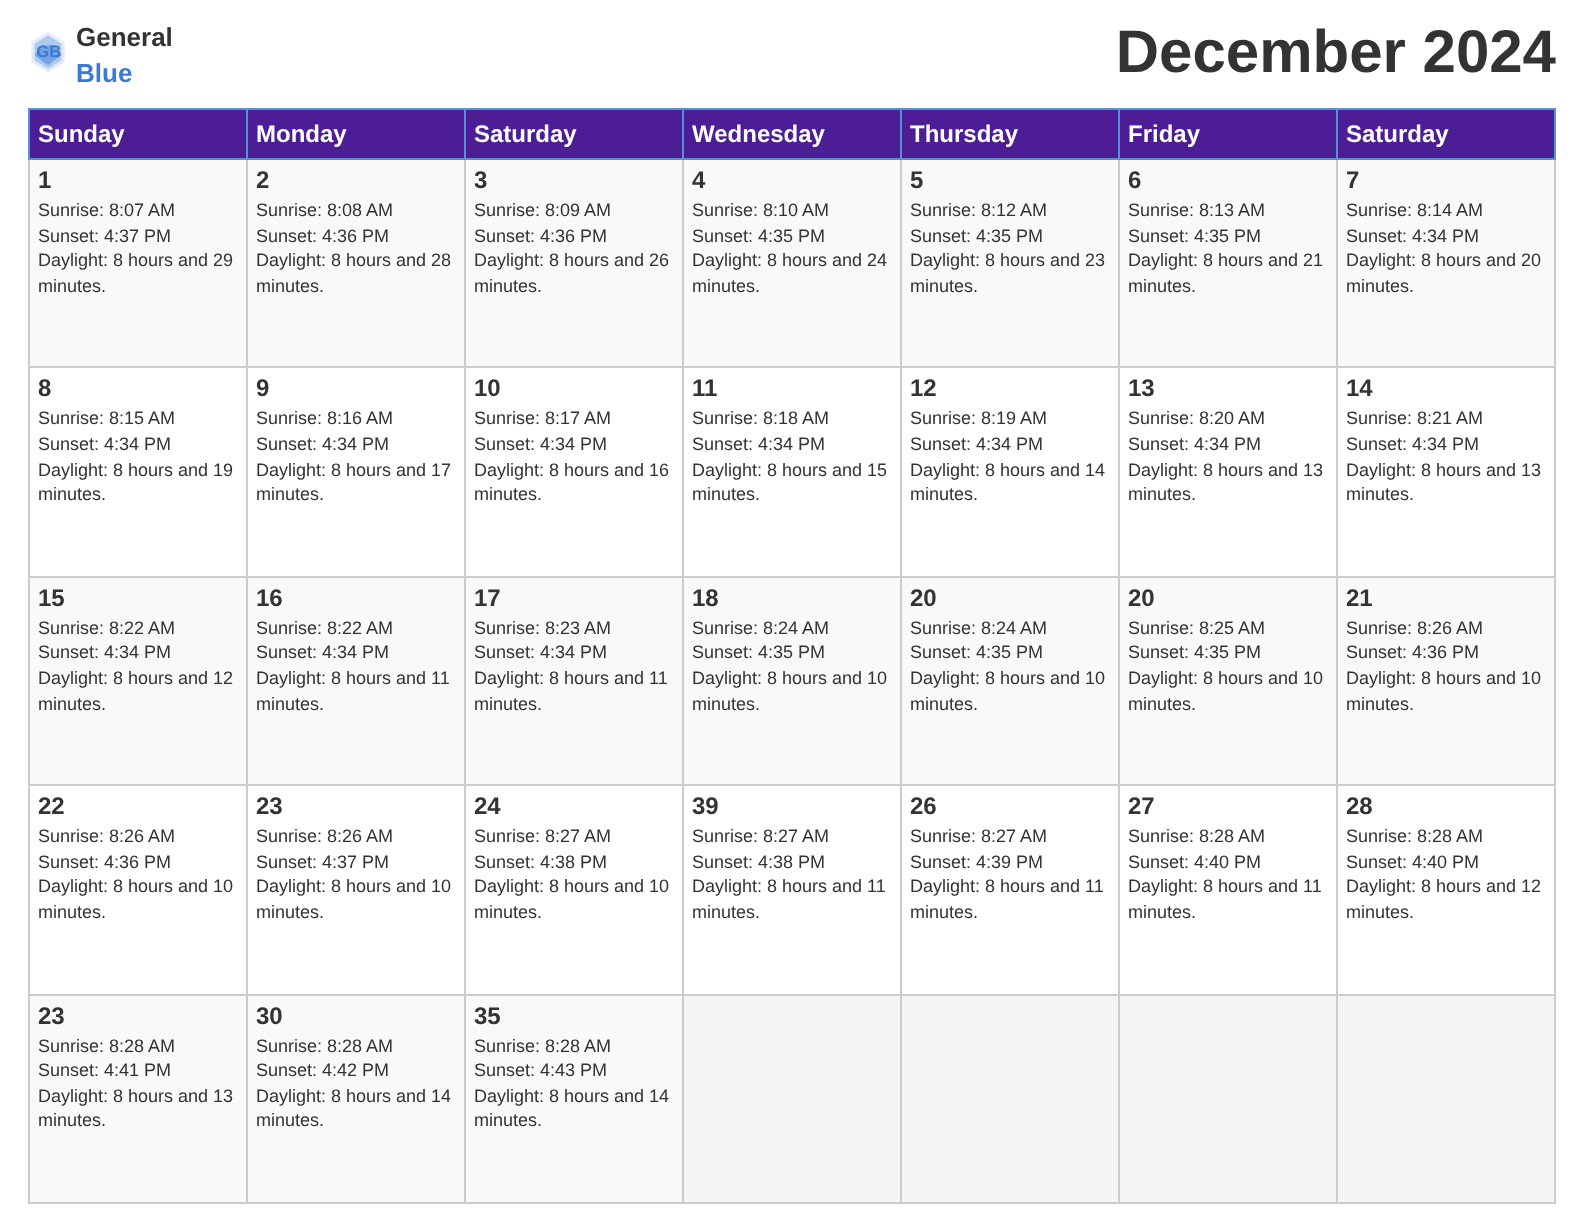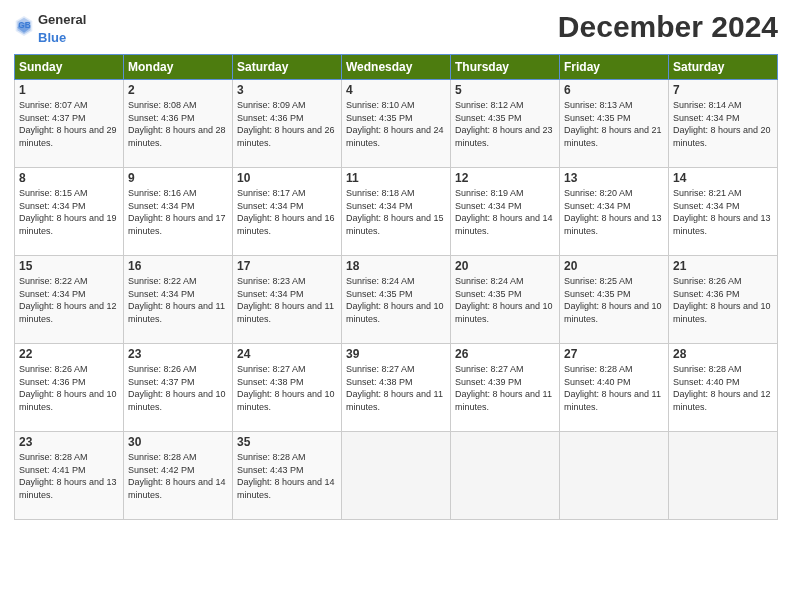--- a/index.html
+++ b/index.html
@@ -5,21 +5,21 @@
     * { margin: 0; padding: 0; box-sizing: border-box; }
     body {
       font-family: Arial, sans-serif;
       background: #fff;
       width: 792px;
       height: 612px;
       overflow: hidden;
     }
     .container {
       width: 792px;
-      height: 432px;
+      height: 612px;
       padding: 10px 14px 10px 14px;
       display: flex;
       flex-direction: column;
     }
     .header {
       display: flex;
       justify-content: space-between;
       align-items: flex-start;
       margin-bottom: 8px;
     }
@@ -46,21 +46,21 @@
       color: #555;
       text-align: right;
     }
     .calendar {
       width: 100%;
       border-collapse: collapse;
       flex: 1;
       table-layout: fixed;
     }
     .calendar thead th {
-      background-color: #4d7c0f;
+      background-color: #4c1d95;
       color: white;
       font-size: 12px;
       font-weight: bold;
       padding: 5px 4px;
       text-align: left;
       border: 1px solid #5a8fd5;
       margin-top: 20px;
     }
     .calendar tbody td {
       border: 1px solid #ccc;

